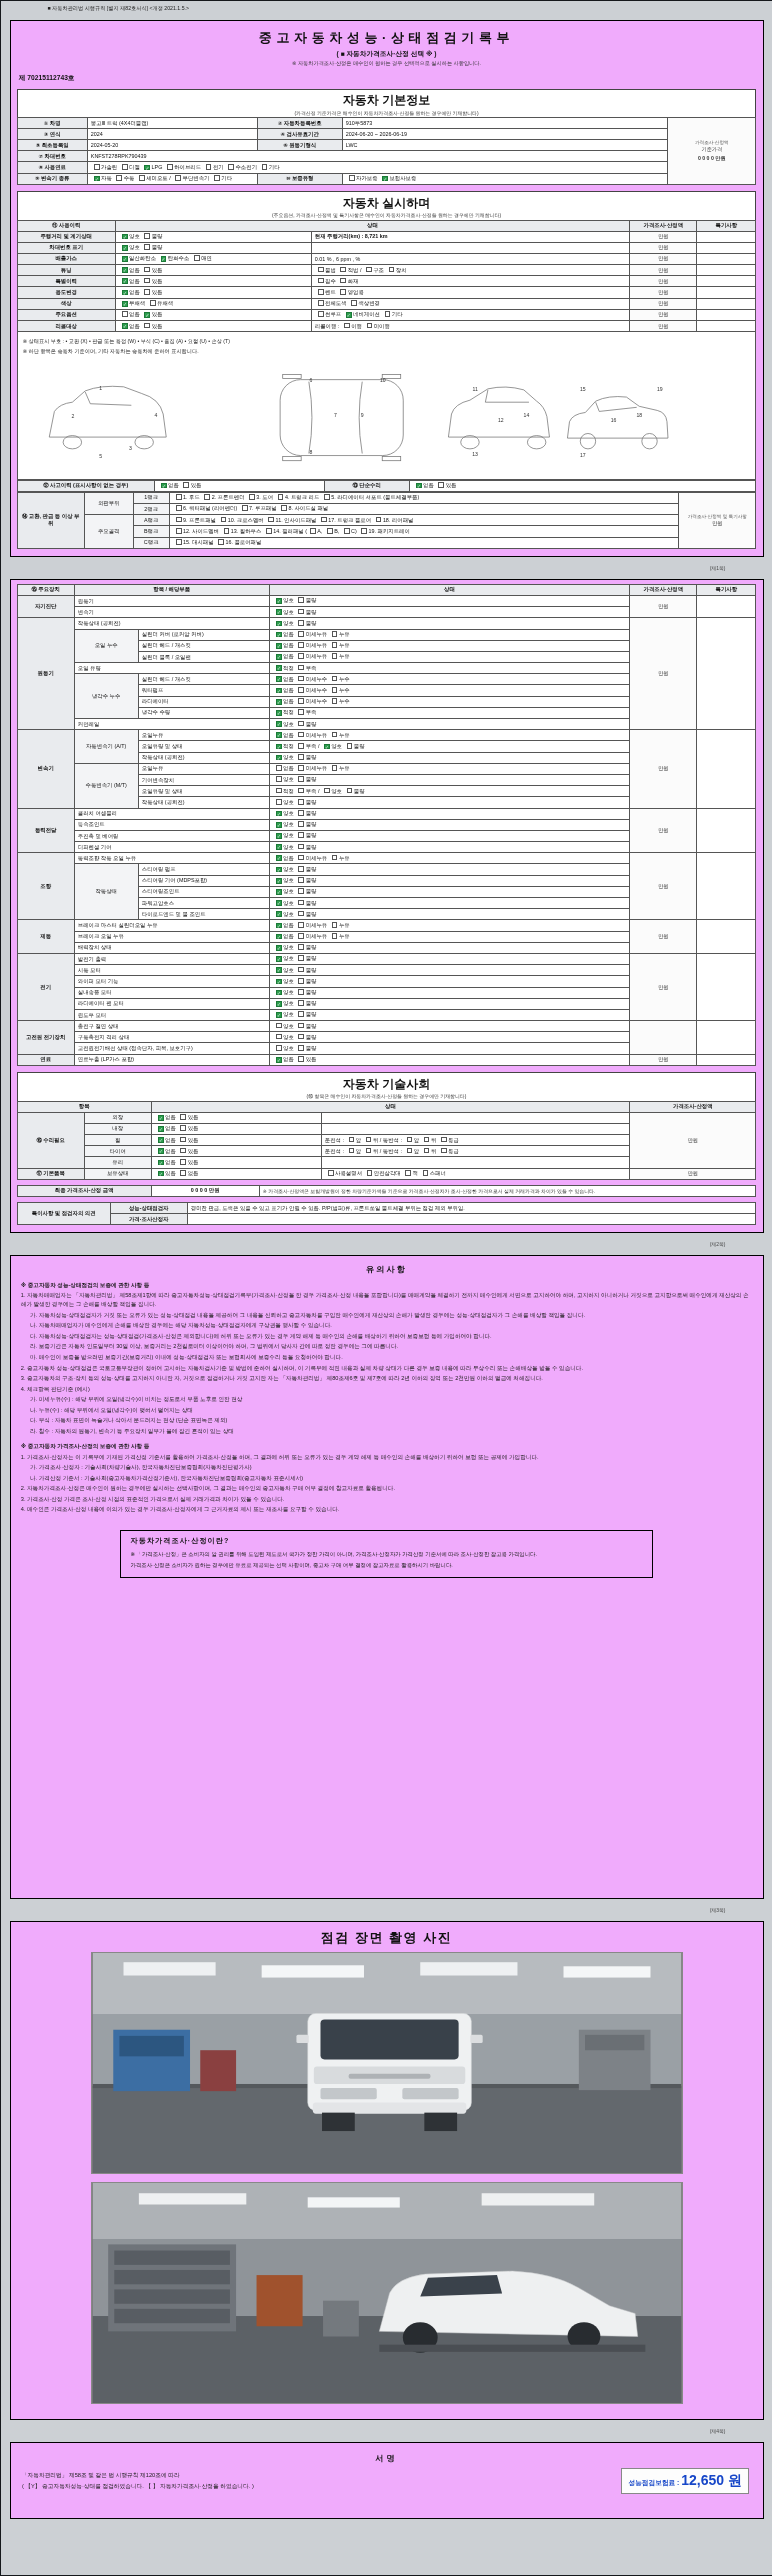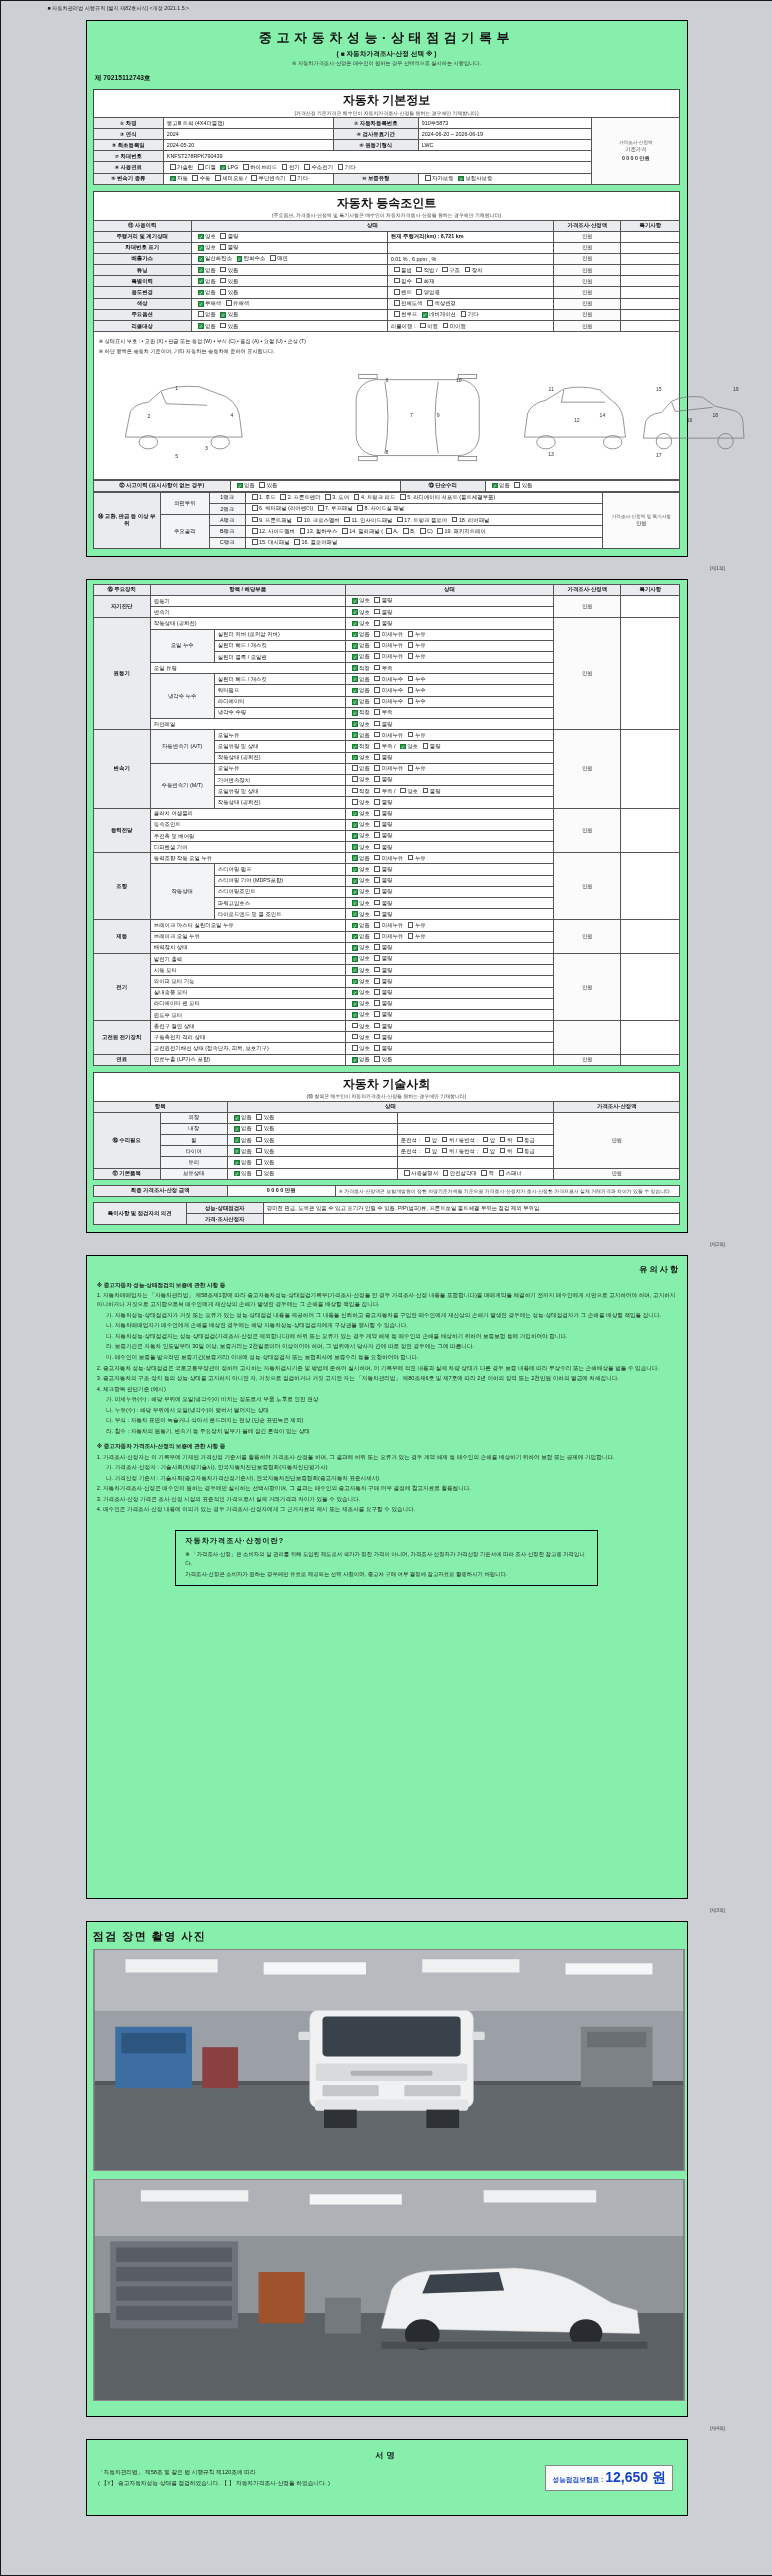--- a/index.html
+++ b/index.html
@@ -1,19 +1,19 @@
 <!DOCTYPE html>
 <html style="font-size:8.2px"><head>
 <meta charset="utf-8">
 <style>
   *{box-sizing:border-box}
   body{margin:0;background:#b9bdc2;font-family:"Liberation Sans","DejaVu Sans",sans-serif;color:#111}
   .page{width:773px;min-height:2576px;margin:0 auto;background:#ccd0d4;border:1px solid #15181c;padding:3.1px 0 13.4px;position:relative}
   .lawref{width:678px;margin:1px auto 2.1px;font-size:5.2px;color:#222}
-  .sheet{width:602px;margin:8px auto;background:#86efac;border:1px solid #000;padding:4.1px 6.2px 7.2px;position:relative}
+  .sheet{width:754px;margin:8px auto;background:#f0abfc;border:1px solid #000;padding:4.1px 6.2px 7.2px;position:relative}
   .pagemark{width:678px;margin:1.5px auto 4.1px;text-align:right;font-size:4.9px;color:#444}
   .doc-title{text-align:center;font-size:13px;font-weight:bold;letter-spacing:4.6px;margin-top:4.1px}
   .doc-sub{text-align:center;font-size:6.7px;font-weight:bold;margin-top:2.6px}
   .doc-note{text-align:center;font-size:5.2px;color:#333;margin-top:1.5px}
   .doc-no{font-size:6.7px;font-weight:bold;margin:6.2px 0 2.1px 2.1px}
   .sec-head{margin-top:6.2px;border:0.5px solid #444;border-bottom:none;text-align:center;padding:2.6px 0 1.5px;background:#fff}
   .sec-head .t{font-size:12px;font-weight:bold}
   .sec-head .n{font-size:4.9px;color:#333;margin-top:0.5px}
   table.grid{width:100%;border-collapse:collapse;table-layout:fixed}
   .grid td,.grid th{border:0.5px solid #555;font-size:5.4px;padding:1.5px 3.1px;vertical-align:middle;word-break:break-all;background:#fff}
@@ -27,25 +27,25 @@
   .grid td.val{text-align:left}
   .prh{font-size:4.6px;color:#555;margin-bottom:1px}
   .cb{display:inline-block;width:5.7px;height:5.7px;border:0.5px solid #555;background:#fff;vertical-align:-0.5px;margin:0 1.5px 0 3.1px;font-size:4.6px;line-height:5.7px;text-align:center;color:transparent}
   .cb.on{background:#2e9e4f;border-color:#1b7a37;color:#fff;font-weight:bold}
   .legend{font-size:5.2px;margin:3.1px 1px 0;color:#222}
   .diagram-wrap{border:0.5px solid #555;border-top:none;padding:3.1px 4.1px;background:#fff}
   svg text.dnum{font-size:10px;fill:#333;text-anchor:middle;font-family:"Liberation Sans",sans-serif}
   .price-box{border:0.8px solid #000;width:72%;margin:15.5px auto 5.2px;padding:5.2px 9.3px 7.2px}
   .pb-title{font-weight:bold;font-size:7.2px;margin-bottom:4.1px;letter-spacing:1px}
   .pb-body{font-size:5.4px;line-height:1.6;color:#222;margin-top:2.1px}
-  .notes-title{text-align:right;font-weight:bold;font-size:8.2px;letter-spacing:2.1px;margin:3.1px 0 6.2px}
+  .notes-title{text-align:center;font-weight:bold;font-size:8.2px;letter-spacing:2.1px;margin:3.1px 0 6.2px}
   .note-item{font-size:5.6px;line-height:1.62;margin:1.5px 4.1px;color:#1a1a1a}
   .note-item.ind1{padding-left:9.3px}
   .note-item.nb{font-weight:bold;margin-top:6.2px}
-  .photos-title{font-weight:bold;font-size:11px;letter-spacing:1.5px;margin:2.1px 0 5.2px}
+  .photos-title{text-align:center;font-weight:bold;font-size:13px;letter-spacing:1.5px;margin:2.1px 0 5.2px}
   .photo{width:592px;margin:0 auto 8.2px;border:0.5px solid #888;display:block;background:#777}
   .sign-title{text-align:center;font-weight:bold;font-size:8.2px;letter-spacing:3.1px;margin:5.2px 0 7.2px}
   .fee{position:absolute;right:13.4px;top:25px;border:0.5px solid #888;padding:3.1px 6.2px;font-size:6.7px;color:#1646c8;font-weight:bold;background:#fdfdfd}
   .feeval{font-size:14px}
   .sign-line{font-size:5.7px;margin:2.1px 0 0 5.2px;color:#222;line-height:1.6}
   .odo{font-weight:bold}
 </style>
 </head>
 <body>
 
@@ -106,21 +106,21 @@
       <tr>
         <td class="h">⑨ 변속기 종류</td>
         <td class="val"><span class="cb on">✓</span>자동   <span class="cb"></span>수동   <span class="cb"></span>세미오토   /   <span class="cb"></span>무단변속기   <span class="cb"></span>기타</td>
         <td class="h">⑩ 보증유형</td>
         <td class="val"><span class="cb"></span>자가보증   <span class="cb on">✓</span>보험사보증</td>
       </tr>
     </tbody>
       </table>
 
     <div class="sec-head">
-      <div class="t">자동차 등속조인트</div>
+      <div class="t">자동차 실시하며</div>
       <div class="n">(주요옵션, 가격조사·산정액 및 특기사항은 매수인이 자동차가격조사·산정을 원하는 경우에만 기재합니다)</div>
     </div>
     <table class="grid">
       <colgroup>
           <col style="width:98px">
           <col style="width:196px">
           <col>
           <col style="width:67px">
           <col style="width:59px">
         </colgroup>

